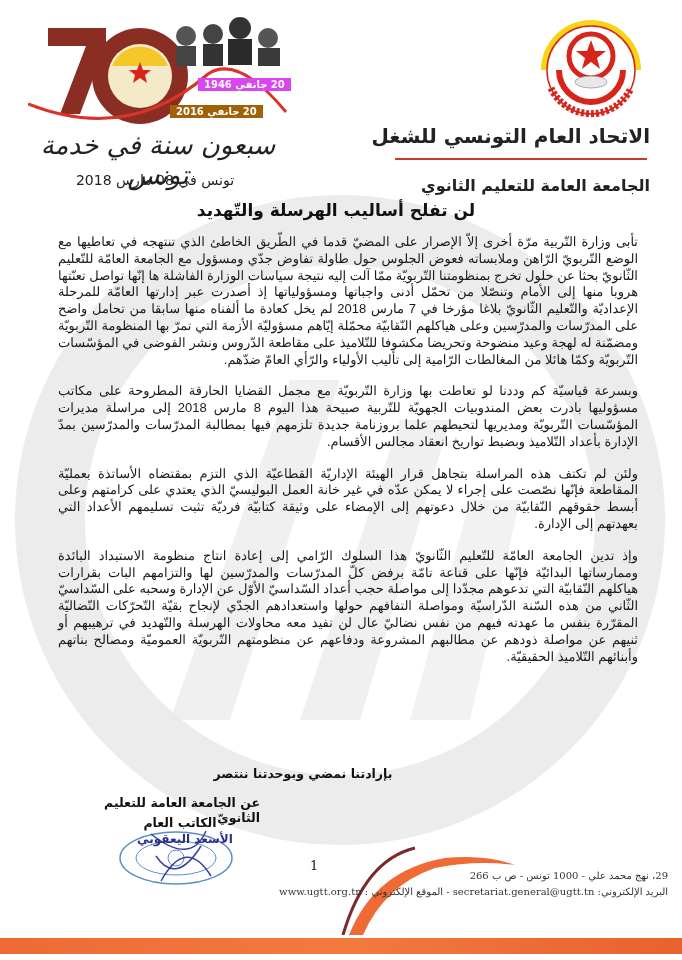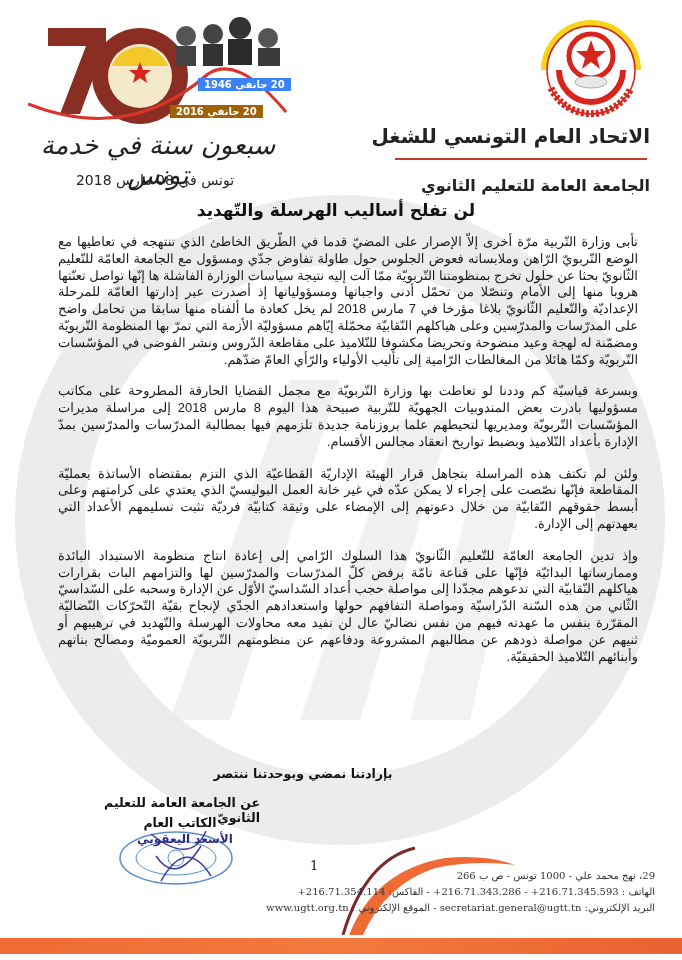--- a/index.html
+++ b/index.html
@@ -6,21 +6,21 @@
   body {
     width: 682px; height: 960px; background: #ffffff; position: relative; overflow: hidden;
     font-family: "DejaVu Sans", sans-serif; color: #1a1a1a;
   }
   .watermark { position: absolute; left: 0; top: 0; width: 682px; height: 960px; z-index: 0; pointer-events: none; }
   .layer { position: absolute; z-index: 1; }
 
   
   .anniv { left: 28px; top: 14px; width: 260px; height: 112px; }
   .date-tag { position: absolute; color: #fff; font-size: 10px; font-weight: bold; padding: 1px 6px; direction: rtl; white-space: nowrap; }
-  .tag-1946 { left: 170px; top: 64px; background: #3b82f6; }
+  .tag-1946 { left: 170px; top: 64px; background: #d946ef; }
   .tag-2016 { left: 142px; top: 91px; background: #a16207; }
   .slogan { left: 38px; top: 130px; width: 240px; text-align: center; font-family: "DejaVu Serif", serif; font-style: italic; font-size: 26px; direction: rtl; color: #222; }
   .city-date { left: 60px; top: 172px; width: 190px; text-align: center; font-size: 14px; direction: rtl; color: #222; }
 
   
   .ugtt-logo { left: 535px; top: 8px; width: 112px; height: 112px; }
   .org-name { left: 300px; top: 124px; width: 350px; text-align: right; font-size: 20px; font-weight: bold; direction: rtl; color: #222; }
   .org-rule { left: 395px; top: 158px; width: 252px; height: 2px; background: #c83a2a; }
   .federation { left: 260px; top: 176px; width: 390px; text-align: right; font-size: 16px; font-weight: bold; direction: rtl; color: #222; }
 
@@ -30,21 +30,21 @@
   .body-text p { margin: 0 12px 15px 0; }
 
   .closing { left: 153px; top: 766px; width: 300px; text-align: center; font-size: 12.5px; font-weight: bold; direction: rtl; color: #111; }
   .sign-org { left: 60px; top: 795px; width: 200px; text-align: right; font-size: 12.5px; font-weight: bold; direction: rtl; color: #111; }
   .sign-role { left: 120px; top: 815px; width: 120px; text-align: center; font-size: 12.5px; font-weight: bold; direction: rtl; color: #111; }
   .sign-name { left: 115px; top: 832px; width: 140px; text-align: center; font-size: 12px; font-weight: bold; direction: rtl; color: #2b2f8a; z-index: 3; }
   .stamp { left: 116px; top: 826px; width: 120px; height: 60px; z-index: 2; }
 
   .page-num { left: 310px; top: 858px; font-family: "DejaVu Serif", serif; font-size: 13px; color: #222; }
   .swoosh { left: 335px; top: 830px; width: 200px; height: 105px; }
-  .footer-lines { left: 355px; top: 868px; width: 300px; direction: rtl; text-align: right; font-family: "DejaVu Serif", serif; font-size: 10px; line-height: 16px; color: #333; }
+  .footer-lines { left: 368px; top: 868px; width: 300px; direction: rtl; text-align: right; font-family: "DejaVu Serif", serif; font-size: 10px; line-height: 16px; color: #333; }
   .footer-lines div { white-space: nowrap; }
   .footer-bar { left: 0; top: 938px; width: 682px; height: 16px; background: linear-gradient(90deg, #ef6a34, #f27a3f 50%, #ea6130); }
 </style>
 </head>
 <body>
 
 <svg class="watermark" viewBox="0 0 682 960">
   <circle cx="340" cy="520" r="290" fill="none" stroke="#e6e6e6" stroke-width="70" opacity="0.75"></circle>
   <path d="M170 720 L290 380 L340 380 L230 720 Z" fill="#eaeaea" opacity="0.7"></path>
   <path d="M300 720 L400 420 L450 420 L360 720 Z" fill="#eaeaea" opacity="0.7"></path>
@@ -119,17 +119,16 @@
 
 <div class="layer swoosh">
   <svg width="200" height="105" viewBox="0 0 200 105">
     <path d="M8 105 Q30 30 80 18" fill="none" stroke="#7a2a2a" stroke-width="3"></path>
     <path d="M14 105 Q40 40 110 28 Q150 24 180 35 Q140 30 100 38 Q50 55 28 105 Z" fill="#ef6a34"></path>
   </svg>
 </div>
 
 <div class="layer footer-lines">
   <div>29، نهج محمد علي - 1000 تونس - ص ب 266</div>
-  <div>الهاتف : 216.71.345.593+ - 216.71.343.286+ - الفاكس: 216.71.354.114+</div>
   <div>البريد الإلكتروني: secretariat.general@ugtt.tn - الموقع الإلكتروني : www.ugtt.org.tn</div>
 </div>
 
 <div class="layer footer-bar"></div>
 
 </body></html>

